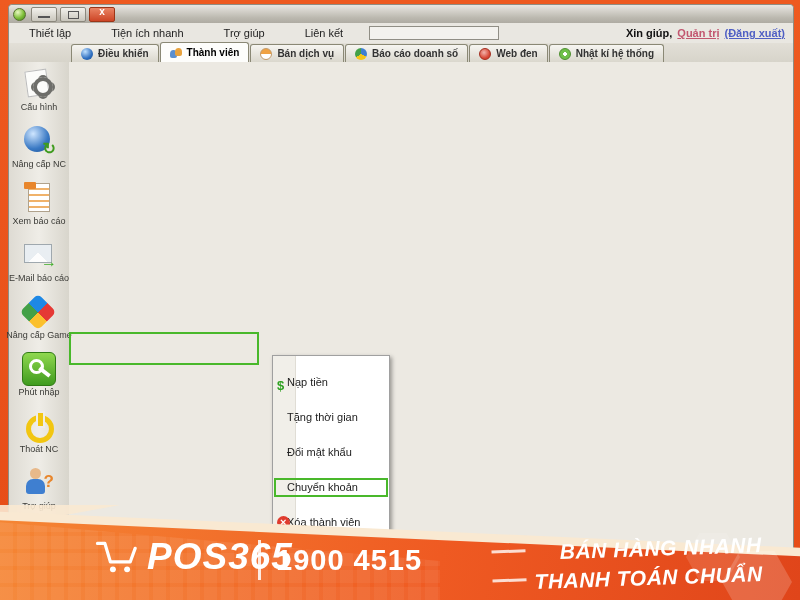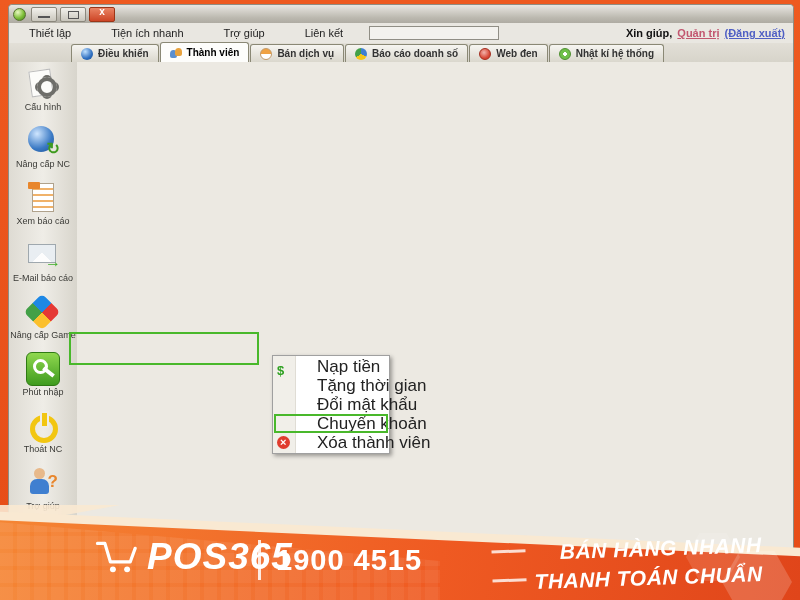--- a/index.html
+++ b/index.html
@@ -44,21 +44,21 @@
   .members-icon{border-radius:0;background:transparent;position:relative;}
   .members-icon::before{content:"";position:absolute;left:0;top:3px;width:7px;height:8px;border-radius:50% 50% 2px 2px;background:#5a8fd0;}
   .members-icon::after{content:"";position:absolute;left:5px;top:1px;width:7px;height:8px;border-radius:50% 50% 2px 2px;background:#e8a23d;}
   .services-icon{background:linear-gradient(180deg,#f0a243 55%,#fff 55%);border:1px solid #c29a6a;box-sizing:border-box;}
   .revenue-icon{background:conic-gradient(#3f7fd0 0 33%,#f5c518 0 66%,#43a047 0);}
   .webban-icon{background:radial-gradient(circle at 40% 35%,#f2b3ab,#d64433 65%);border:1px solid #a32d1e;box-sizing:border-box;}
   .appban-icon{background:linear-gradient(135deg,transparent 42%,#d03a2f 42% 58%,transparent 58%),#fff;
     border:2px solid #d03a2f;box-sizing:border-box;}
   .log-icon{background:radial-gradient(circle at 50% 50%,#fff 0 25%,#6fbf49 28%);border:1px solid #4d8f2e;box-sizing:border-box;}
   
-  .sidebar{position:absolute;left:0;top:57px;width:68px;bottom:0;
+  .sidebar{position:absolute;left:0;top:57px;width:60px;bottom:0;
     background:linear-gradient(90deg,#dedbd3,#efede7 50%,#d8d5cc);display:flex;flex-direction:column;
     align-items:center;padding-top:5px;box-sizing:border-box;}
   .sideitem{height:57px;display:flex;flex-direction:column;align-items:center;justify-content:flex-start;cursor:pointer;}
   .sideicon{width:34px;height:34px;position:relative;display:flex;align-items:center;justify-content:center;}
   .sidelabel{font-size:9px;color:#3a3a36;white-space:nowrap;margin-top:1px;}
   .gear-icon::before{content:"";position:absolute;left:4px;top:3px;width:20px;height:24px;background:#fcfcfa;border:1px solid #bbb;transform:rotate(-8deg);}
   .gear-icon::after{content:"";position:absolute;right:3px;bottom:4px;width:12px;height:12px;border-radius:50%;
     border:4px solid #6e6e6a;box-shadow:0 -7px 0 -5px #6e6e6a,0 7px 0 -5px #6e6e6a,-7px 0 0 -5px #6e6e6a,7px 0 0 -5px #6e6e6a;}
   .globe-update-icon::before{content:"";position:absolute;left:2px;top:2px;width:26px;height:26px;border-radius:50%;
     background:radial-gradient(circle at 35% 30%,#cfe6ff,#3a79c4 60%,#1c4f92);}
@@ -147,21 +147,21 @@
     background:linear-gradient(180deg,#fbfbf9,#e4e2d9);border:1px solid #c4c1b6;box-sizing:border-box;font-size:10px;color:#333;}
   .bheader .hc{padding:0 4px;white-space:nowrap;}
   .bbody{position:absolute;left:70px;top:419px;width:713px;height:133px;background:#cfe8fb;
     border:1px solid #c4c1b6;border-top:none;box-sizing:border-box;
     background-image:repeating-linear-gradient(180deg,rgba(255,255,255,.3) 0 1px,transparent 1px 14px),
       linear-gradient(90deg,transparent 0 228px,rgba(170,200,225,.6) 228px 229px,transparent 229px 388px,rgba(170,200,225,.6) 388px 389px,transparent 389px);}
   
   .cmenu{position:absolute;left:272px;top:355px;width:116px;background:#fff;border:1px solid #a0a0a0;
     box-shadow:2px 2px 4px rgba(0,0,0,.35);z-index:15;padding:1px 0;}
   .cmenu::before{content:"";position:absolute;left:0;top:0;bottom:0;width:22px;background:#f1efe9;border-right:1px solid #e0ddd5;}
-  .cmenu-item{position:relative;height:19px;line-height:19px;padding-left:44px;font-size:17px;color:#222;cursor:pointer;white-space:nowrap;}
+  .cmenu-item{position:relative;height:19px;line-height:19px;padding-left:14px;font-size:11px;color:#222;cursor:pointer;white-space:nowrap;margin-top:16px;}
   .cmenu-item.hl::after{content:"";position:absolute;left:1px;right:1px;top:0;bottom:0;border:2px solid #49b82b;}
   .cicon{position:absolute;left:4px;top:3px;width:13px;height:13px;display:block;}
   .money-icon::before{content:"$";color:#2ea121;font-weight:bold;font-size:13px;}
   .delete-icon{background:#e03c2e;border-radius:50%;}
   .delete-icon::before{content:"×";color:#fff;font-weight:bold;font-size:11px;position:absolute;left:3px;top:-3px;}
   
   .banner{position:absolute;left:0;top:505px;width:800px;height:95px;z-index:20;}
   .banner .cream{position:absolute;inset:0;background:#f9e9d2;
     clip-path:polygon(0 7%,100% 45%,100% 62%,0 24%);}
   .banner .corner{position:absolute;left:0;top:0;width:120px;height:22px;background:#f9e9d2;

